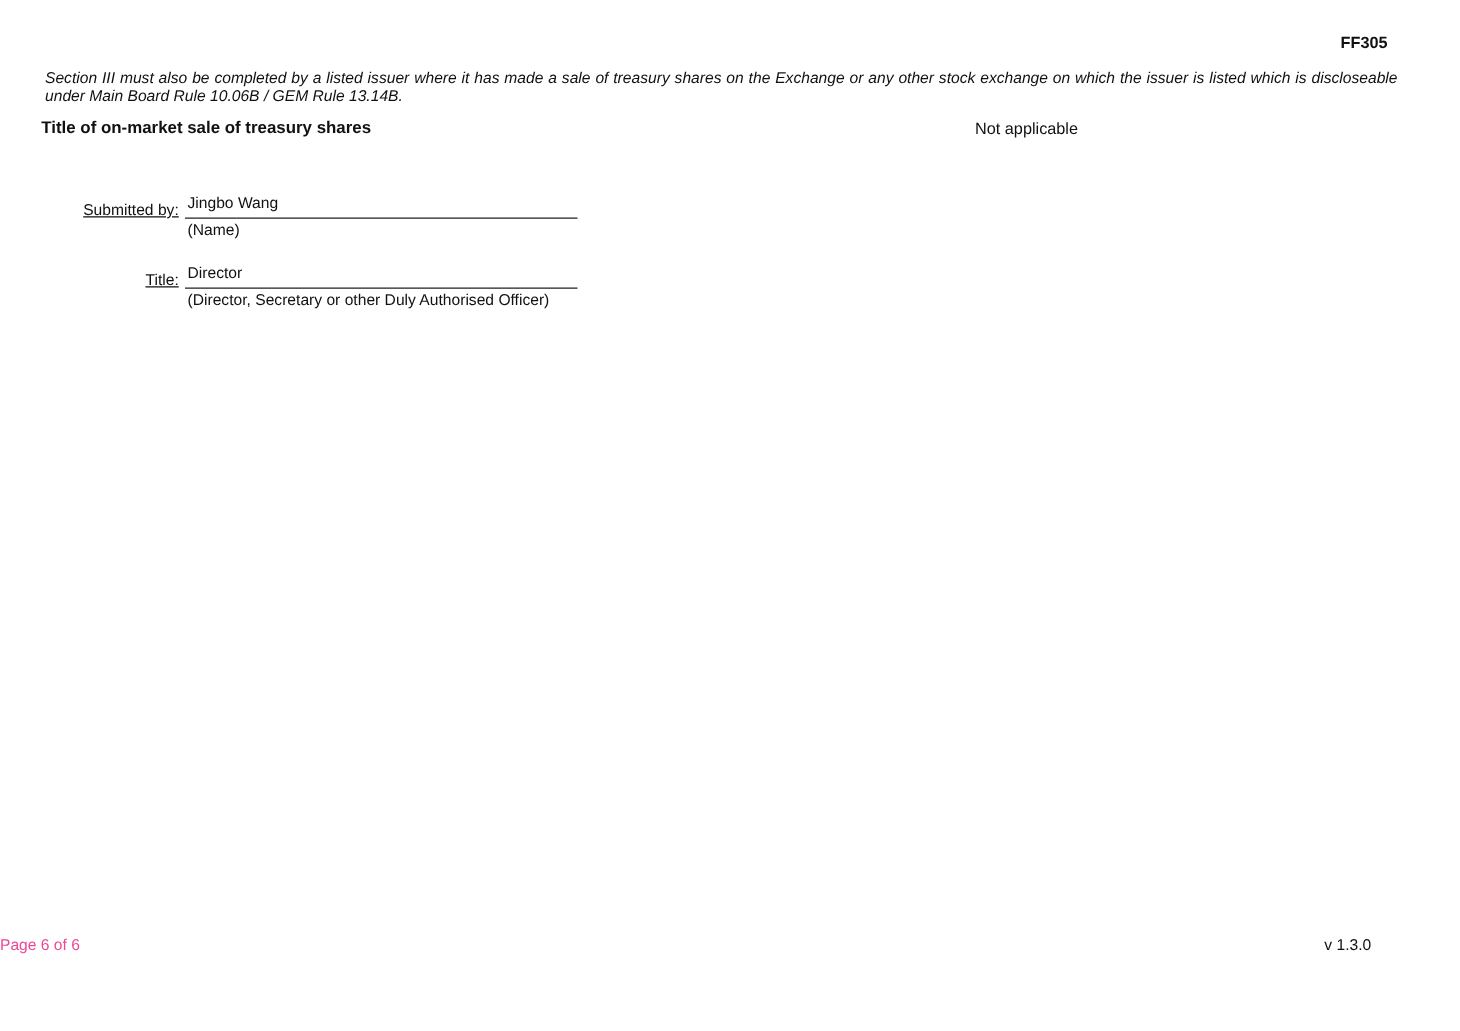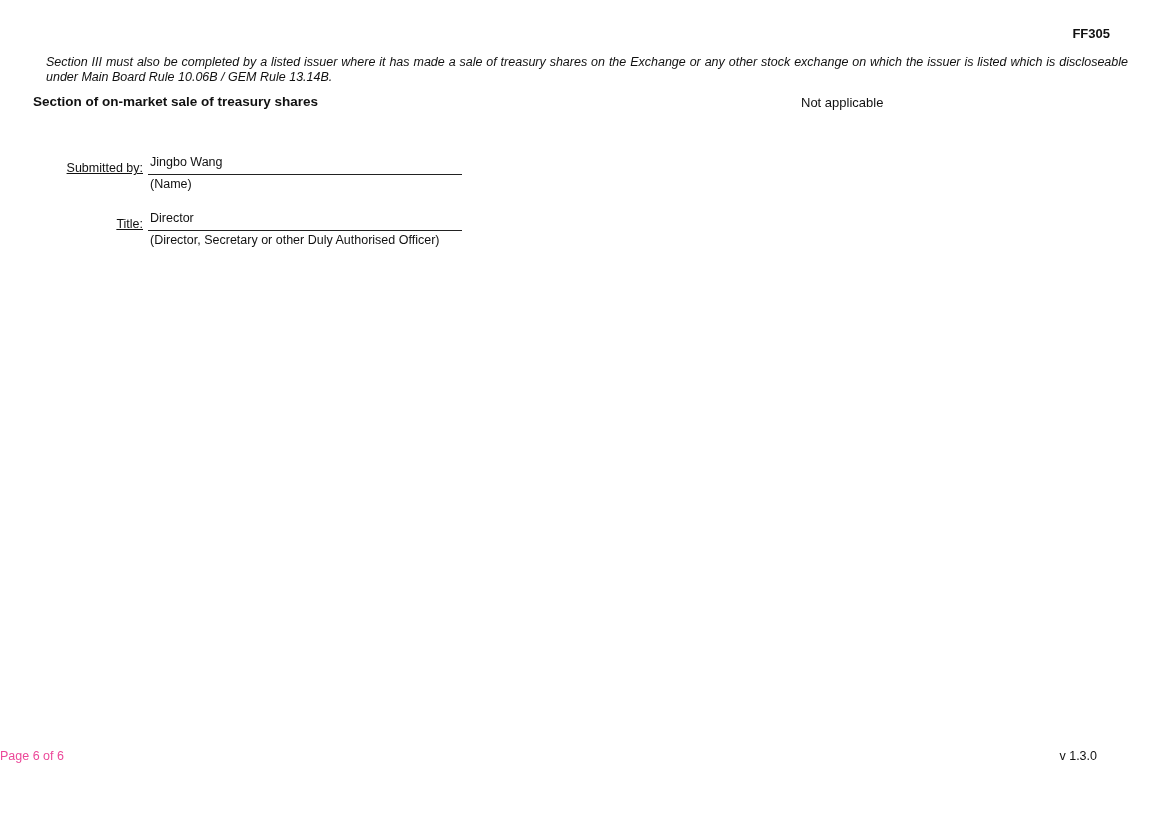--- a/index.html
+++ b/index.html
@@ -24,21 +24,21 @@
     position: absolute;
     top: 26px;
     right: 58px;
     font-size: 13px;
     color: #111111;
     font-weight: bold;
   }
   .instruction {
     position: absolute;
     top: 55px;
-    left: 46px;
+    left: 36px;
     width: 1082px;
     font-size: 12.5px;
     font-style: italic;
     line-height: 1.17;
     text-align: justify;
     color: #111111;
   }
   .section-row {
     position: absolute;
     top: 94px;
@@ -53,21 +53,20 @@
     font-size: 13.5px;
     font-weight: bold;
     color: #111111;
   }
   .status-text {
     position: absolute;
     left: 750px;
     top: 1px;
     font-size: 13px;
     color: #111111;
-    margin-left: 21px;
   }
   .sig-row {
     position: absolute;
     left: 30px;
     display: flex;
     align-items: flex-start;
   }
   .sig-row.submitted { top: 155px; }
   .sig-row.title { top: 211px; justify-content: space-between; }
   .sig-label {
@@ -117,21 +116,21 @@
 </head>
 <body>
 
 <div class="page">
 
   <div class="form-code">FF305</div>
 
   <div class="instruction">Section III must also be completed by a listed issuer where it has made a sale of treasury shares on the Exchange or any other stock exchange on which the issuer is listed which is discloseable under Main Board Rule 10.06B / GEM Rule 13.14B.</div>
 
   <div class="section-row">
-    <div class="section-heading">Section of on-market sale of treasury shares</div>
+    <div class="section-heading">Title of on-market sale of treasury shares</div>
     <div class="status-text">Not applicable</div>
   </div>
 
   <div class="sig-row submitted">
     <div class="sig-label">Submitted by:</div>
     <div class="sig-field">
       <div class="sig-value">Jingbo Wang</div>
       <div class="sig-caption">(Name)</div>
     </div>
   </div>

